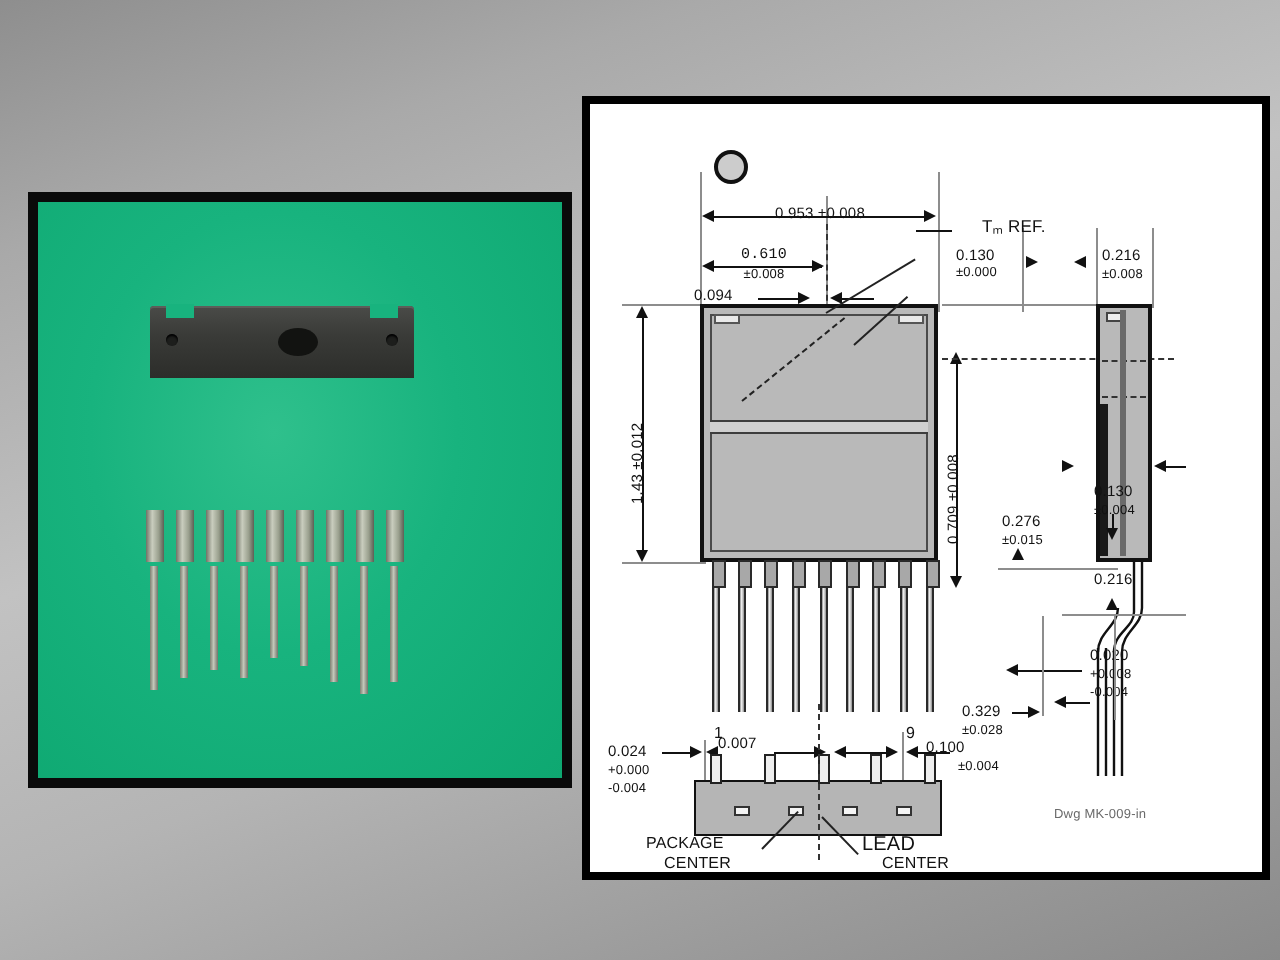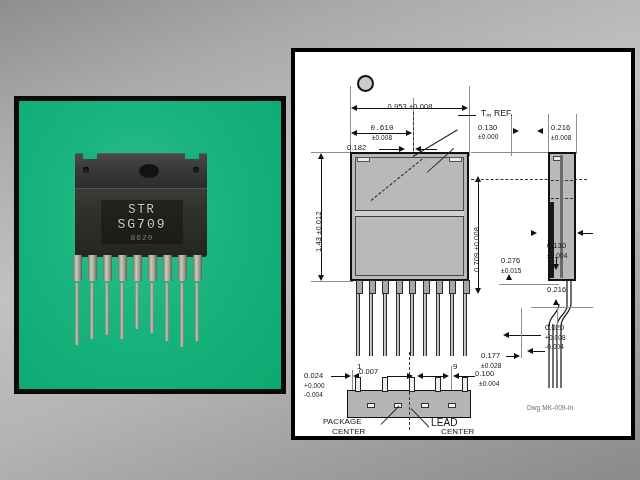--- a/index.html
+++ b/index.html
@@ -184,27 +184,20 @@
 
   <div id="photo-panel">
     <div id="photo-bg"></div>
 
     <div id="ic">
       <div id="ic-tab">
         <span class="tab-hole" id="hole-l"></span>
         <span class="tab-hole" id="hole-r"></span>
         <span id="hole-c"></span>
       </div>
-      <div id="ic-body">
-        <div id="ic-label">
-          <div class="ln l1">STR</div>
-          <div class="ln l2">SG709</div>
-          <div class="ln l3">8620</div>
-        </div>
-      </div>
     </div>
 
     <div id="ic-pins">
         <div class="pin" style="left: 0px; height: 26px;">
           <div class="thin" style="height: 62px;"></div>
         </div>
         <div class="pin" style="left: 15px; height: 26px;">
           <div class="thin" style="height: 56px;"></div>
         </div>
         <div class="pin" style="left: 30px; height: 26px;">
@@ -248,28 +241,28 @@
       <div class="arrL" style="left:56px; top:53px;"></div>
       <div class="arrR" style="left:167px;top:53px;"></div>
       <div class="dtext c" style="left:74px;top:51px;width:82px;">0.953 ±0.008</div>
 
       <div class="hline" style="left:58px; top:81px; width:58px;"></div>
       <div class="arrL" style="left:56px; top:78px;"></div>
       <div class="arrR" style="left:111px;top:78px;"></div>
       <div class="dtext c" style="left:64px;top:72px;width:46px;font-family:Liberation Mono, monospace;">0.610</div>
       <div class="dtext c sub" style="left:64px;top:82px;width:46px;">±0.008</div>
 
-      <div class="dtext" style="left:52px;top:92px;">0.182</div>
+      <div class="dtext" style="left:52px;top:92px;">0.094</div>
       <div class="hline" style="left:84px;top:97px;width:22px;"></div>
       <div class="arrR" style="left:104px;top:94px;"></div>
       <div class="hline" style="left:124px;top:97px;width:18px;"></div>
       <div class="arrL" style="left:120px;top:94px;"></div>
 
       <div class="hline" style="left:163px;top:63px;width:18px;"></div>
-      <div class="dtext" style="left:186px;top:57px;font-size:8.5px;">Tₘ REF.</div>
+      <div class="dtext" style="left:196px;top:57px;font-size:8.5px;">Tₘ REF.</div>
       <div class="dtext" style="left:183px;top:72px;">0.130</div>
       <div class="dtext sub" style="left:183px;top:81px;">±0.000</div>
 
       <div class="arrR" style="left:218px;top:76px;"></div>
       <div class="arrL" style="left:242px;top:76px;"></div>
       <div class="dtext" style="left:256px;top:72px;">0.216</div>
       <div class="dtext sub" style="left:256px;top:82px;">±0.008</div>
 
       <div class="vline" style="left:26px;top:104px;height:122px;"></div>
       <div class="arrU" style="left:23px;top:101px;"></div>
@@ -340,21 +333,21 @@
       <div class="arrL" style="left:58px;top:321px;"></div>
       <div class="hline" style="left:92px;top:324px;width:22px;"></div>
       <div class="arrR" style="left:112px;top:321px;"></div>
       <div class="arrL" style="left:122px;top:321px;"></div>
       <div class="hline" style="left:128px;top:324px;width:22px;"></div>
       <div class="arrR" style="left:148px;top:321px;"></div>
 
       <div class="vthin" style="left:156px;top:314px;height:30px;"></div>
       <div class="arrL" style="left:158px;top:321px;"></div>
       <div class="hline" style="left:164px;top:324px;width:16px;"></div>
-      <div class="dtext" style="left:180px;top:318px;">0.100</div>
+      <div class="dtext" style="left:168px;top:318px;">0.100</div>
       <div class="dtext sub" style="left:184px;top:328px;">±0.004</div>
 
       <div id="bot-view">
           <div class="tooth" style="left: 7px;"></div>
           <div class="slot" style="left: 19.4px;"></div>
           <div class="tooth" style="left: 33.8px;"></div>
           <div class="slot" style="left: 46.2px;"></div>
           <div class="tooth" style="left: 60.6px;"></div>
           <div class="slot" style="left: 73px;"></div>
           <div class="tooth" style="left: 87.4px;"></div>
@@ -404,21 +397,21 @@
       <div class="thinline" style="left:236px;top:255px;width:62px;"></div>
 
       <div class="arrL" style="left:208px;top:280px;"></div>
       <div class="hline" style="left:214px;top:283px;width:32px;"></div>
       <div class="dtext" style="left:250px;top:272px;">0.020</div>
       <div class="dtext sub" style="left:250px;top:282px;">+0.008</div>
       <div class="dtext sub" style="left:250px;top:291px;">-0.004</div>
       <div class="arrL" style="left:232px;top:296px;"></div>
       <div class="hline" style="left:238px;top:299px;width:12px;"></div>
 
-      <div class="dtext" style="left:186px;top:300px;">0.177</div>
+      <div class="dtext" style="left:186px;top:300px;">0.329</div>
       <div class="dtext sub" style="left:186px;top:310px;">±0.028</div>
       <div class="hline" style="left:211px;top:304px;width:10px;"></div>
       <div class="arrR" style="left:219px;top:301px;"></div>
       <div class="vthin" style="left:226px;top:256px;height:50px;"></div>
       <div class="vthin" style="left:262px;top:256px;height:52px;"></div>
 
       <div class="dtext" style="left:232px;top:352px;font-size:6.5px;color:#6b6b6b;">Dwg MK-009-in</div>
 
     </div>
   </div>

